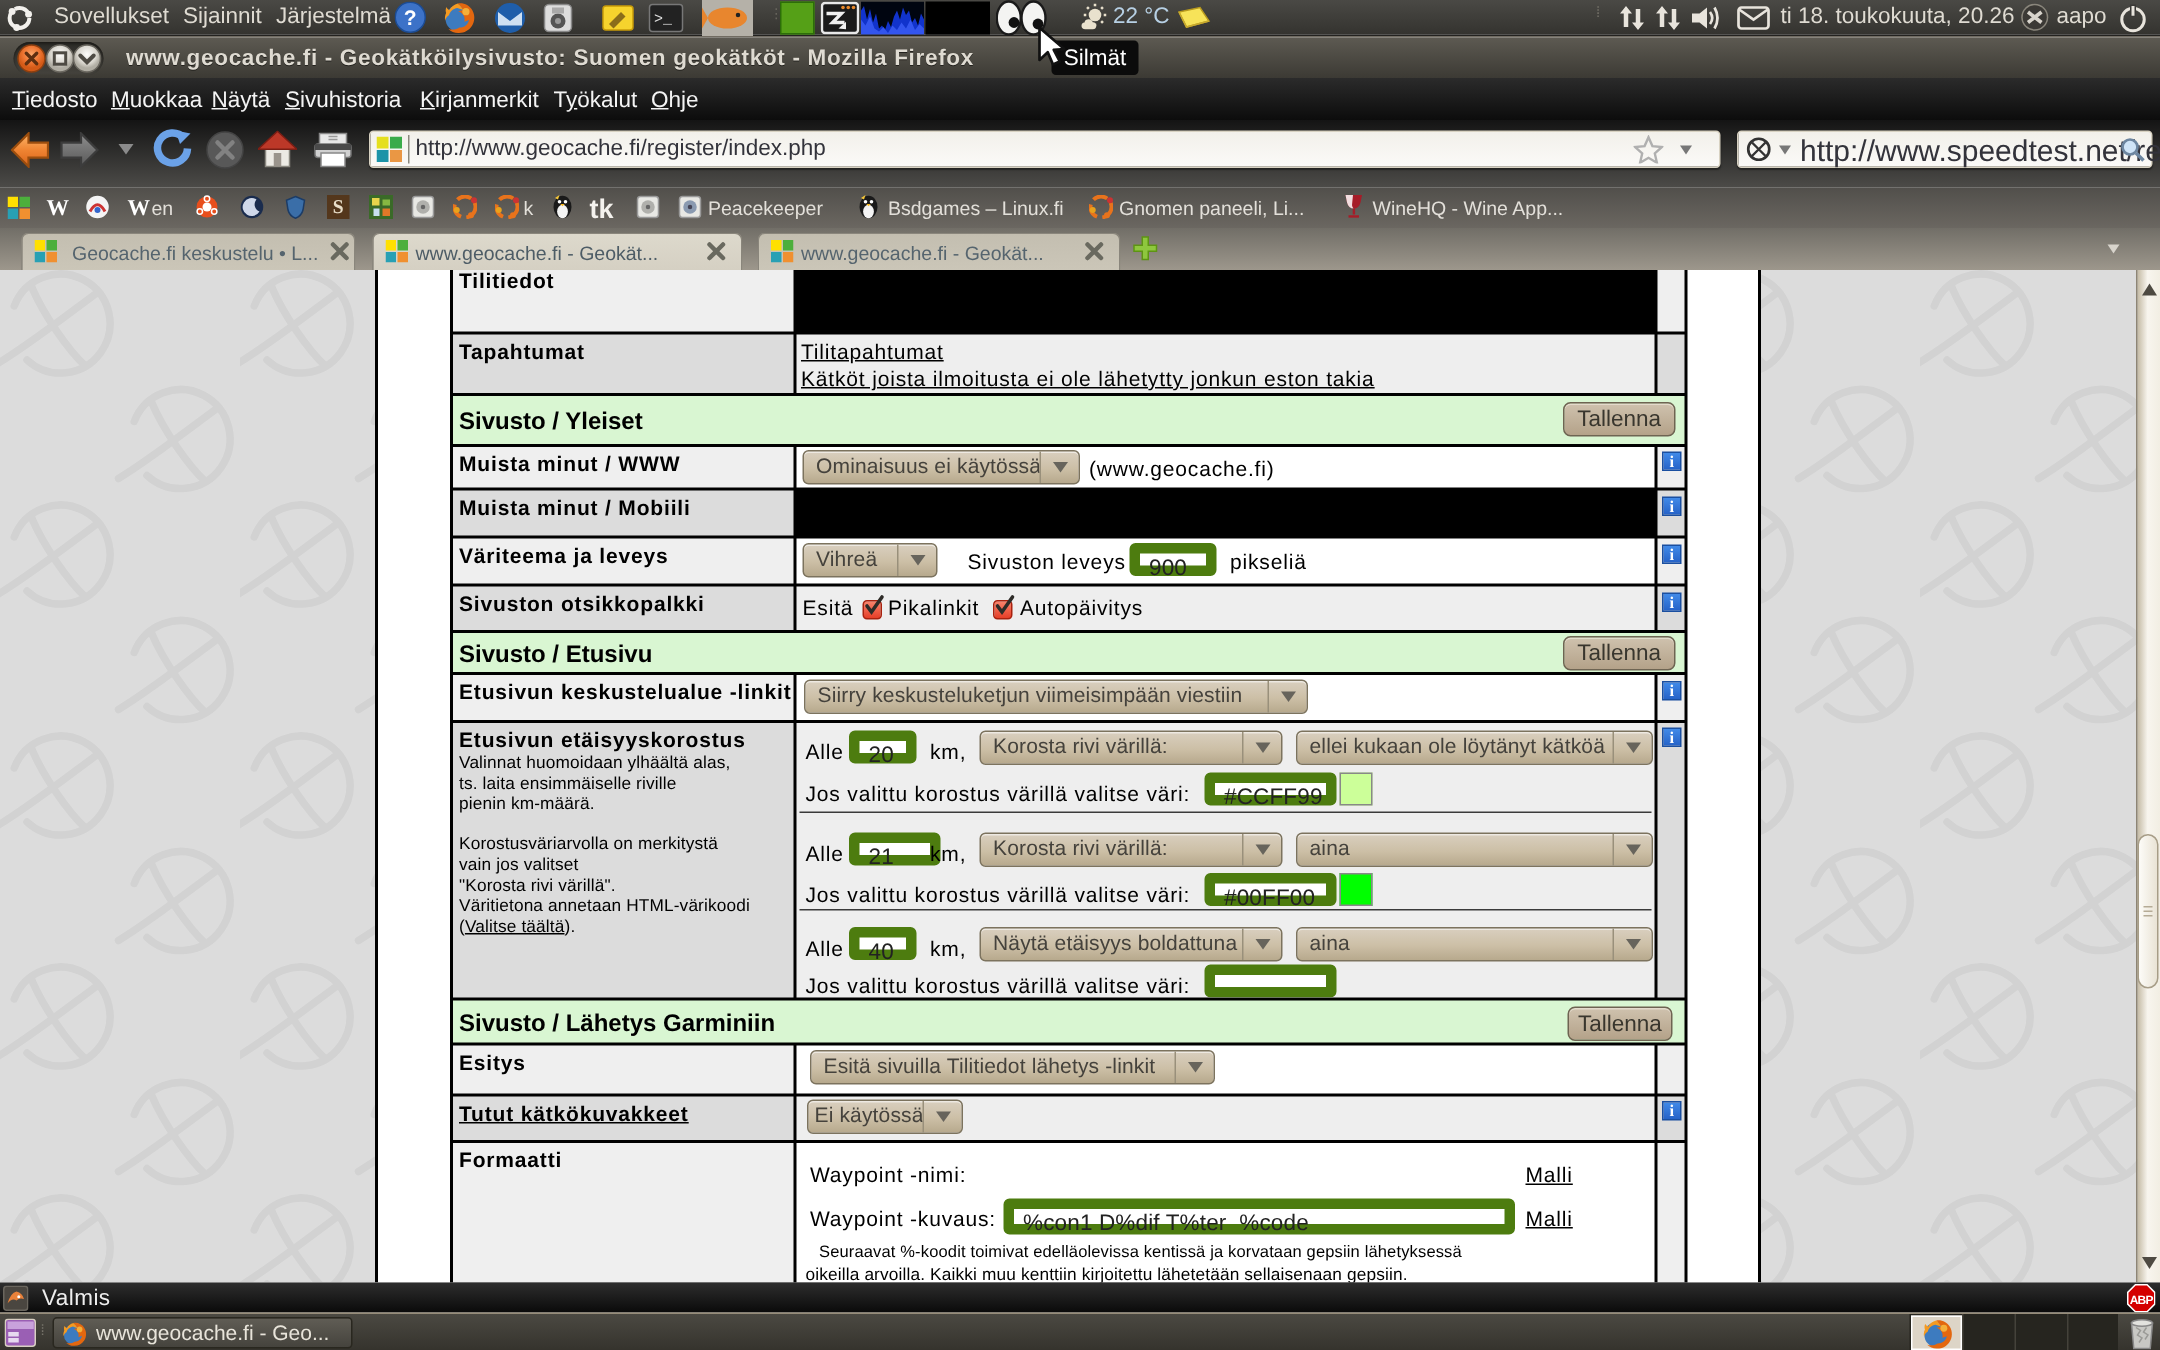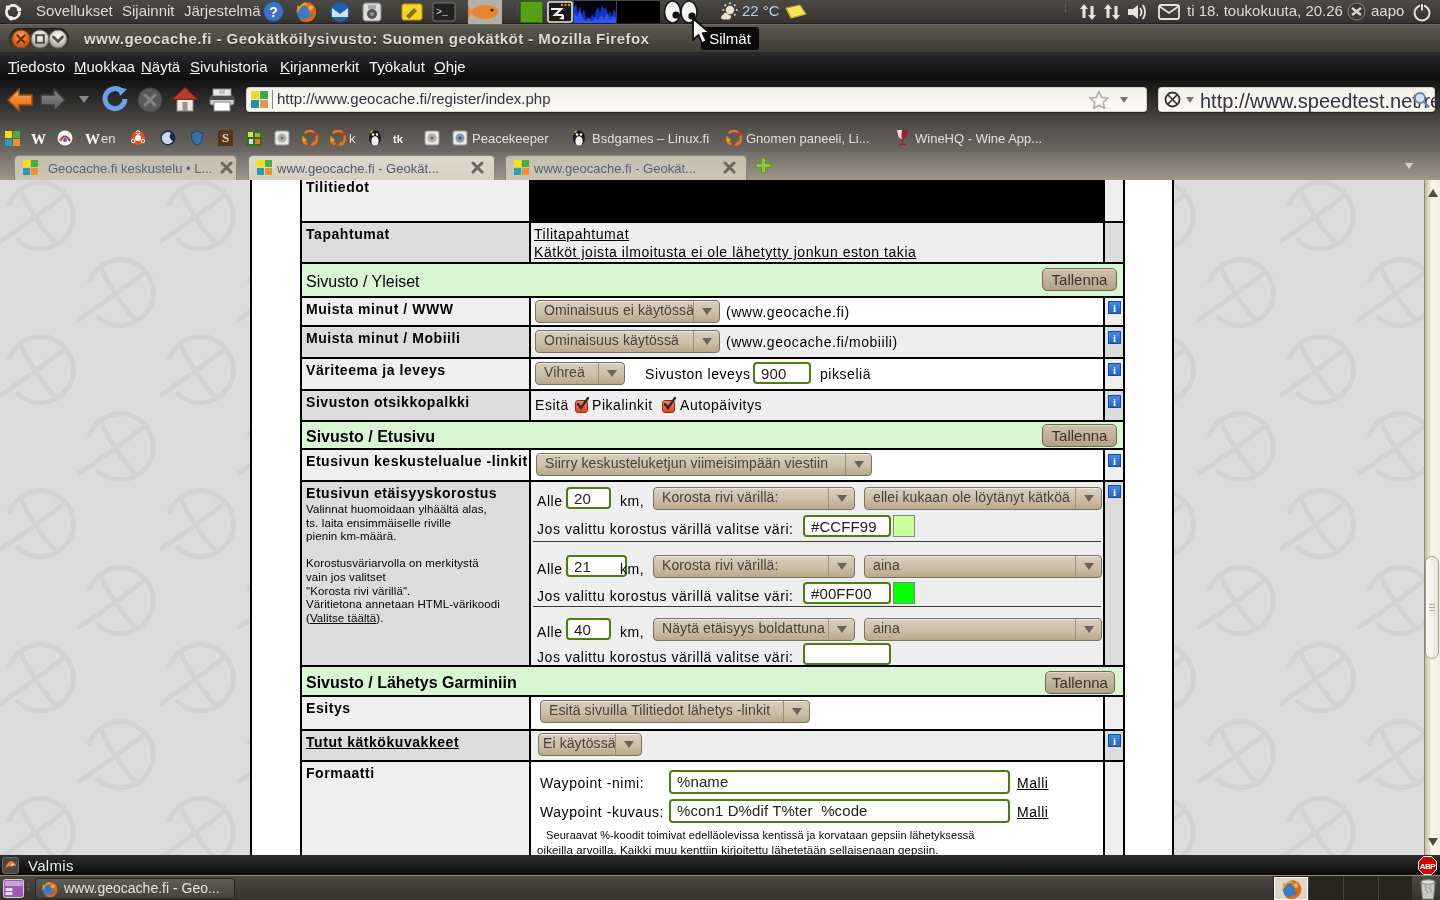--- a/index.html
+++ b/index.html
@@ -32,21 +32,21 @@
 .g{left:2px;width:821px;background:#d9f6d2}
 .oL{background:#efefef}.oC{background:#fff}
 .eL{background:#dcdcdc}.eC{background:#eeeeee}
 a.blk{color:#000;text-decoration:underline}
 .small{font-size:11.5px;font-weight:normal;line-height:13.6px;letter-spacing:0.1px}
 .combo{position:absolute;display:flex;align-items:stretch;height:23px;background:linear-gradient(#d9cfbf,#ccbfa6 55%,#b7a98d);border:1px solid #7c735e;border-radius:4px;color:#45423c;font-size:14px;letter-spacing:0.1px;box-shadow:inset 0 1px 0 rgba(255,255,255,.55)}
 .combo .t{padding:1px 8px 0;white-space:nowrap;overflow:hidden}
 .combo .a{width:26px;border-left:1px solid #99907b;display:flex;align-items:center;justify-content:center;flex:none;margin-left:auto}
 .arr{width:0;height:0;border-left:5px solid transparent;border-right:5px solid transparent;border-top:7px solid #67645c}
 .btn{position:absolute;height:23px;line-height:21px;text-align:center;background:linear-gradient(#cfc2ae,#b4a289);border:1px solid #6e6452;border-radius:5px;color:#39362e;font-size:15px;font-weight:normal;box-shadow:inset 0 1px 0 #e4dbcc}
-.inp{position:absolute;background:#fff;border:2px solid #4d7c0f;border-radius:4px;font-size:15px;color:#222;padding:1px 6px 0;white-space:pre;letter-spacing:0.1px}
+.inp{position:absolute;background:#fff;border:7px solid #4d7c0f;border-radius:4px;font-size:15px;color:#222;padding:1px 6px 0;white-space:pre;letter-spacing:0.1px}
 .ii{position:absolute;width:13px;height:13px;background:linear-gradient(#418ae8,#2663c8);border:1px solid #1a4fa0;color:#fff;font-size:11px;font-weight:bold;text-align:center;line-height:12px;font-family:"Liberation Serif",serif}
 .t14{position:absolute;white-space:nowrap}
 .cbx{position:absolute;width:13px;height:13px;background:linear-gradient(#f8836c,#e63f28);border:1px solid #a8220f;border-radius:3px}
 .hr{position:absolute;left:2px;width:568px;height:1px;background:#3a3a3a}
 #scroll{position:absolute;left:1424px;top:0;width:16px;height:675px;background:linear-gradient(90deg,#c4baa4,#f8f5ee 45%,#f2eee3);border-left:1px solid #8d8575}
 #thumb{position:absolute;left:1425px;top:376px;width:14px;height:103px;background:linear-gradient(90deg,#fdfcf8,#e9e3d5);border:1px solid #a79d87;border-radius:7px}
 #tooltip{position:absolute;left:701px;top:27px;width:58px;height:23px;background:#0b0b0b;border-radius:3px;color:#fff;font-size:15px;text-align:center;line-height:23px;z-index:9}
 </style></head>
 <body>
 <svg width="0" height="0" style="position:absolute">
@@ -337,21 +337,21 @@
     </svg>
  <span class="bm" style="left:349px">k</span>
  <svg width="14" height="17" style="position:absolute;left:368px;top:4px">
       <ellipse cx="7" cy="9" rx="6" ry="7.5" fill="#1a1a1a"></ellipse>
       <ellipse cx="7" cy="12" rx="3.6" ry="4.5" fill="#f4f4f4"></ellipse>
       <circle cx="5" cy="5.5" r="1.2" fill="#fff"></circle>
       <circle cx="9" cy="5.5" r="1.2" fill="#fff"></circle>
       <path d="M 5.5,7 L 7,8.5 L 8.5,7 Z" fill="#f8b820"></path>
       <path d="M 2,3 L 5,1 L 4,4" fill="#f8c838"></path>
     </svg>
- <span class="bm" style="left:393px;font-weight:bold;font-size:11px;color:#f4f2ee">tk</span>
+ <span class="bm" style="left:393px;font-weight:bold;font-size:18px;color:#f4f2ee">tk</span>
  <svg width="16" height="16" style="position:absolute;left:424px;top:5px">
       <rect x="1" y="1" width="14" height="14" rx="2" fill="#e8e8e4" stroke="#999"></rect>
       <circle cx="8" cy="8" r="4.5" fill="#b0b0ac"></circle>
       <circle cx="8" cy="8" r="1.5" fill="#666"></circle>
     </svg>
  <svg width="16" height="16" style="position:absolute;left:452px;top:5px">
       <rect x="1" y="1" width="14" height="14" rx="2" fill="#e8e8e4" stroke="#999"></rect>
       <circle cx="8" cy="8" r="4.5" fill="#8a9ab0"></circle>
       <circle cx="8" cy="8" r="1.5" fill="#445"></circle>
     </svg>
@@ -448,21 +448,21 @@
   <div class="cell lab eL" style="top:49px;height:39px">
         <span class="lt">Tapahtumat</span>
       </div>
   <div class="cell con eC" style="top:49px;height:39px">
     <a class="t14 blk" style="left:3px;top:3px">Tilitapahtumat</a>
     <a class="t14 blk" style="left:3px;top:21px">Kätköt joista ilmoitusta ei ole lähetytty jonkun eston takia</a>
   </div>
   <div class="cell inf eL" style="top:49px;height:39px"></div>
 
   <div class="cell g" style="top:90px;height:32px">
-    <span class="t14" style="left:4px;top:9px;font-weight:normal">Sivusto / Yleiset</span>
+    <span class="t14" style="left:4px;top:9px;font-weight:bold">Sivusto / Yleiset</span>
     <span class="btn" style="left:740px;top:4px;width:75px">Tallenna</span>
   </div>
 
   <div class="cell lab oL" style="top:124px;height:27px">
         <span class="lt">Muista minut / WWW</span>
       </div>
   <div class="cell con oC" style="top:124px;height:27px">
     <span class="combo" style="left:4px;top:2px;width:185px">
           <span class="t">Ominaisuus ei käytössä</span>
           <span class="a">
@@ -471,29 +471,20 @@
         </span>
     <span class="t14" style="left:195px;top:6px">(www.geocache.fi)</span>
   </div>
   <div class="cell inf oL" style="top:124px;height:27px">
         <span class="ii" style="left:3px;top:3px">i</span>
       </div>
 
   <div class="cell lab eL" style="top:153px;height:30px">
         <span class="lt">Muista minut / Mobiili</span>
       </div>
-  <div class="cell con eC" style="top:153px;height:30px">
-    <span class="combo" style="left:4px;top:3px;width:185px">
-          <span class="t">Ominaisuus käytössä</span>
-          <span class="a">
-            <span class="arr"></span>
-          </span>
-        </span>
-    <span class="t14" style="left:195px;top:7px">(www.geocache.fi/mobiili)</span>
-  </div>
   <div class="cell inf eL" style="top:153px;height:30px">
         <span class="ii" style="left:3px;top:4px">i</span>
       </div>
 
   <div class="cell lab oL" style="top:185px;height:30px">
         <span class="lt">Väriteema ja leveys</span>
       </div>
   <div class="cell con oC" style="top:185px;height:30px">
     <span class="combo" style="left:4px;top:3px;width:90px">
           <span class="t">Vihreä</span>
@@ -645,21 +636,20 @@
   </div>
   <div class="cell inf eL" style="top:557px;height:29px">
         <span class="ii" style="left:3px;top:3px">i</span>
       </div>
 
   <div class="cell lab oL" style="top:588px;height:99px">
         <span class="lt">Formaatti</span>
       </div>
   <div class="cell con oC" style="top:588px;height:99px">
     <span class="t14" style="left:9px;top:13px">Waypoint -nimi:</span>
-    <span class="inp" style="left:138px;top:8px;width:341px;height:24px">%name</span>
     <a class="t14 blk" style="left:486px;top:13px">Malli</a>
     <span class="t14" style="left:9px;top:42px">Waypoint -kuvaus:</span>
     <span class="inp" style="left:138px;top:37px;width:341px;height:24px">%con1 D%dif T%ter  %code</span>
     <a class="t14 blk" style="left:486px;top:42px">Malli</a>
     <span class="t14" style="left:15px;top:67px;font-size:11px;letter-spacing:0.1px">Seuraavat %-koodit toimivat edelläolevissa kentissä ja korvataan gepsiin lähetyksessä</span>
     <span class="t14" style="left:6px;top:82px;font-size:11.5px;letter-spacing:0.1px">oikeilla arvoilla. Kaikki muu kenttiin kirjoitettu lähetetään sellaisenaan gepsiin.</span>
   </div>
   <div class="cell inf oL" style="top:588px;height:99px"></div>
  </div>
  <div id="scroll">

